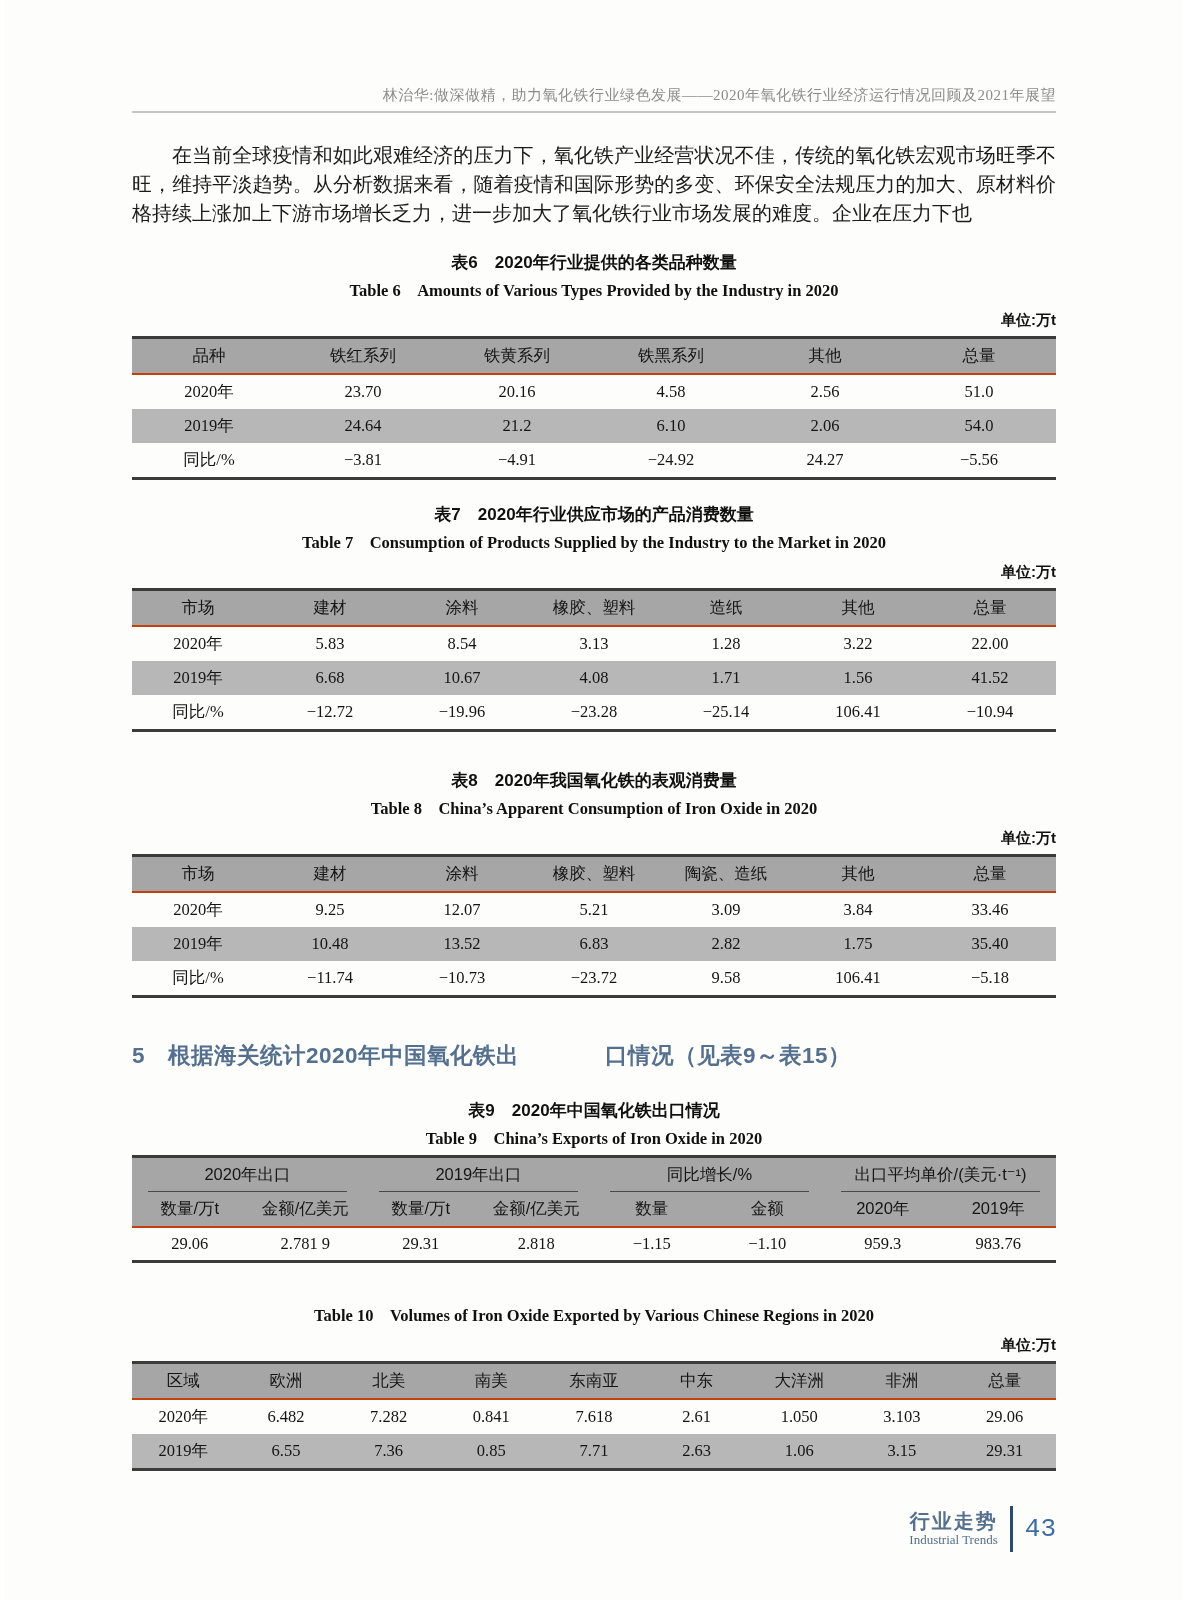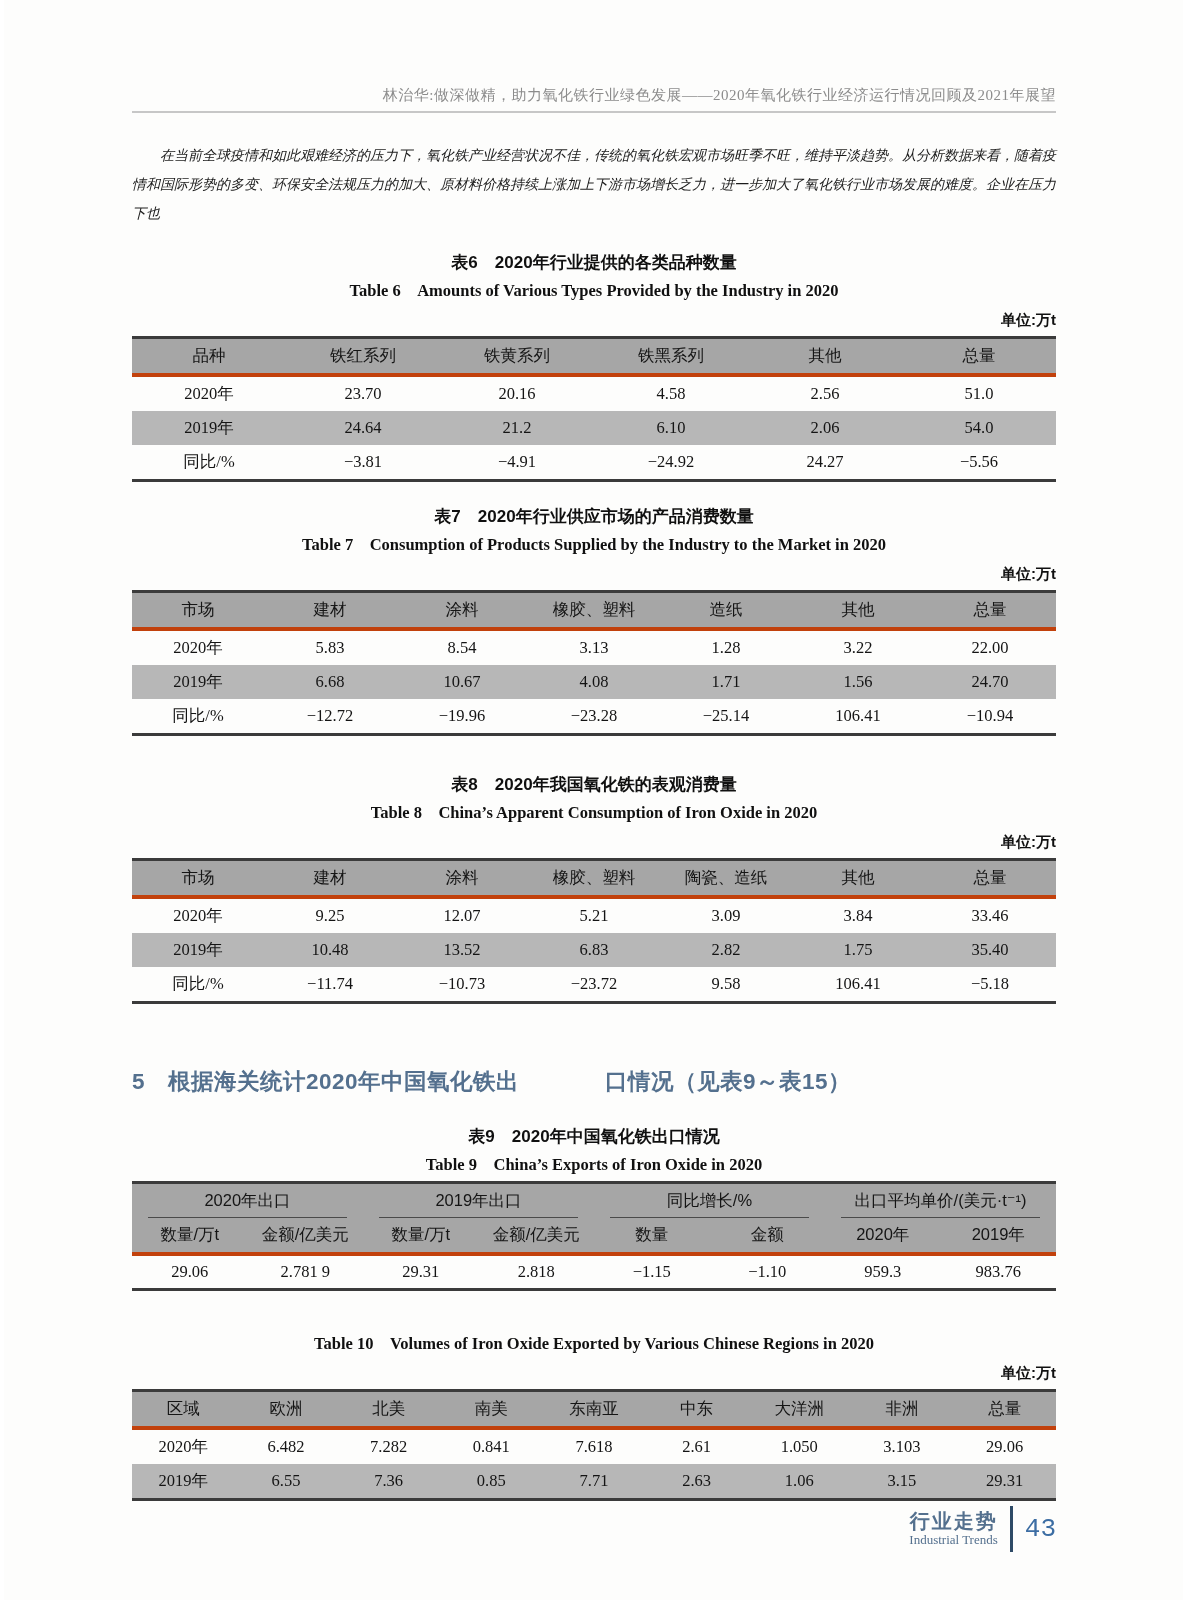--- a/index.html
+++ b/index.html
@@ -23,37 +23,36 @@
   }
   .head-rule{
     border:none;
     border-top:2px solid #c7c7c7;
     margin:7px 0 0 0;
   }
   .columns{display:flex;gap:46px;margin-top:28px;}
   .col{flex:1;min-width:0;}
   .body-par{
     margin:0;
-    font-size:14px;
+    font-size:20px;
     line-height:29px;
     text-align:justify;
     color:#1b1b1b;
-    font-style:italic;
   }
   .indent{text-indent:2em;}
   .section-h{
     font-family:"Liberation Sans","DejaVu Sans",sans-serif;
     font-weight:bold;
     color:var(--accent,#54708e);
     font-size:21.5px;
     line-height:28px;
     margin:24px 0 0 0;
     letter-spacing:.5px;
   }
-  .section-h.wide{margin-top:64px;font-size:22.5px;}
+  .section-h.wide{margin-top:44px;font-size:22.5px;}
   .s5-gap{display:inline-block;width:86px;}
   .tbl-block{margin-top:24px;}
   .tbl-block.gap-l{margin-top:38px;}
   .tbl-block.gap-m{margin-top:30px;}
   .tbl-block.gap-xl{margin-top:42px;}
   .tbl-title-cn{
     text-align:center;
     font-family:"Liberation Sans","DejaVu Sans",sans-serif;
     font-weight:bold;
     font-size:17px;
@@ -88,21 +87,21 @@
   table.data-table thead th{
     background:var(--th-bg,#a6a6a6);
     font-family:"Liberation Sans","DejaVu Sans",sans-serif;
     font-weight:normal;
     font-size:16.5px;
     color:#151515;
     padding:6px 2px;
     text-align:center;
   }
   table.data-table thead tr:last-child th{
-    border-bottom:4px solid #c2410c;
+    border-bottom:2px solid #c2410c;
   }
   table.data-table thead th.group{
     padding:0 16px;
   }
   table.data-table thead th.group span{
     display:block;
     padding:6px 0 5px 0;
     border-bottom:1.5px solid #4a4a4a;
   }
   table.data-table tbody td{
@@ -232,21 +231,21 @@
             <td>3.22</td>
             <td>22.00</td>
           </tr>
           <tr>
             <td>2019年</td>
             <td>6.68</td>
             <td>10.67</td>
             <td>4.08</td>
             <td>1.71</td>
             <td>1.56</td>
-            <td>24.70</td>
+            <td>41.52</td>
           </tr>
           <tr>
             <td>同比/%</td>
             <td>−12.72</td>
             <td>−19.96</td>
             <td>−23.28</td>
             <td>−25.14</td>
             <td>106.41</td>
             <td>−10.94</td>
           </tr>

